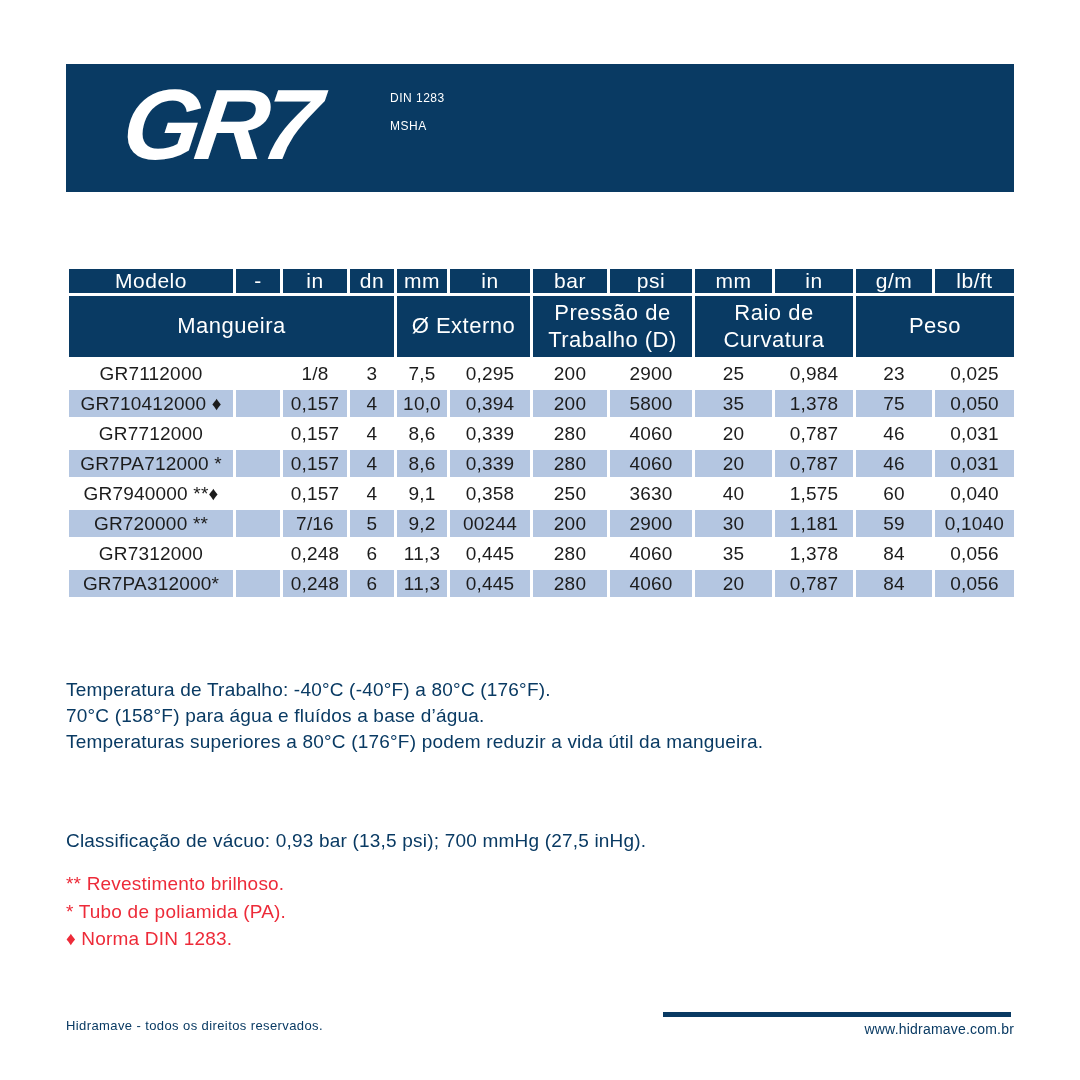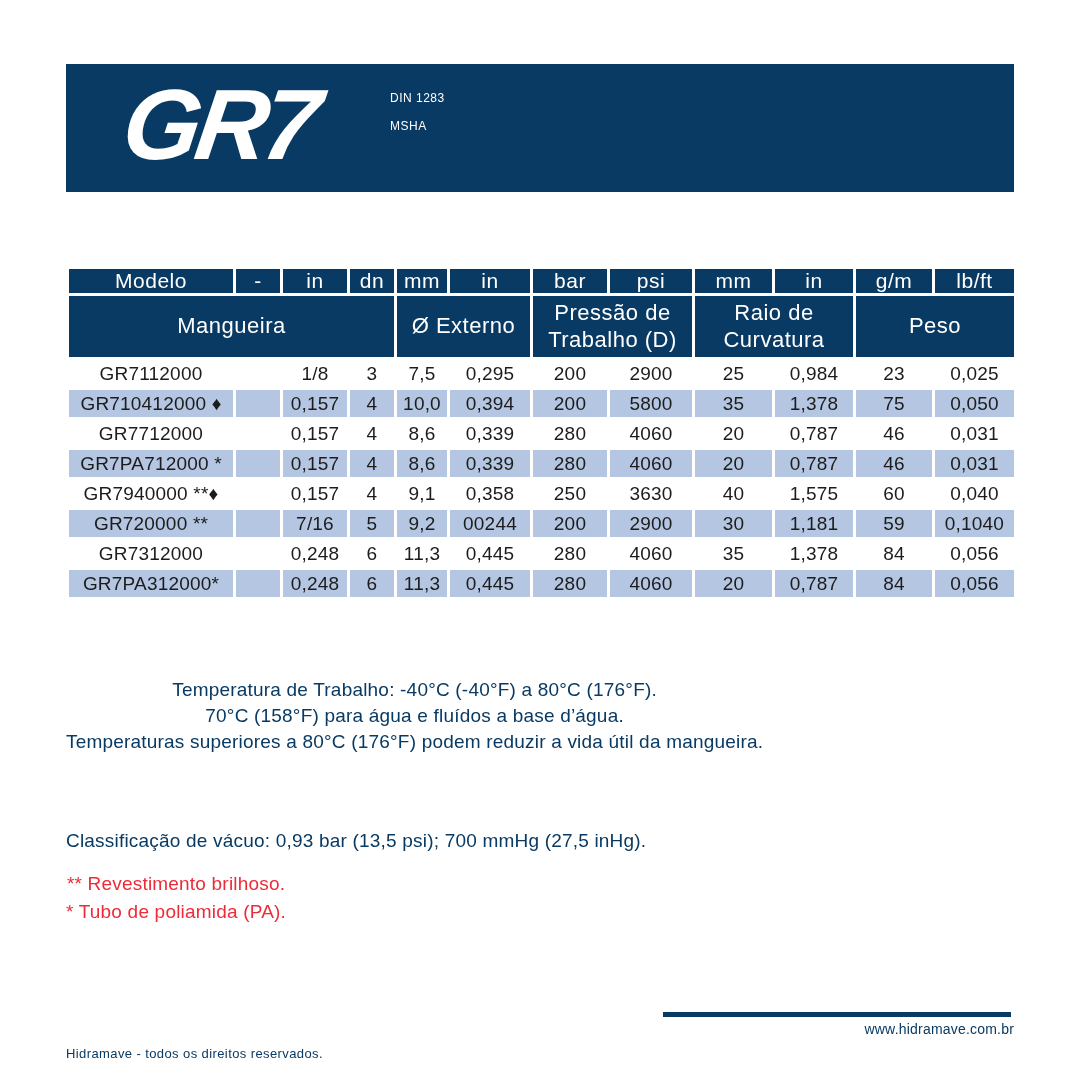--- a/index.html
+++ b/index.html
@@ -75,34 +75,33 @@
     font-size: 19px;
     color: #1c1c1c;
     text-align: center;
     letter-spacing: 0.2px;
     white-space: nowrap;
   }
   .spec-table tbody tr:nth-child(odd) td { background: #ffffff; }
   .spec-table tbody tr:nth-child(even) td { background: #B4C6E1; }
 
   
-  .note-block { position: absolute; left: 66px; color: #093A63; font-size: 19px; letter-spacing: 0.2px; text-align: center; }
+  .note-block { position: absolute; left: 66px; color: #093A63; font-size: 19px; letter-spacing: 0.2px; }
   .temp-block { top: 677px; line-height: 26px; }
   .expansion-note { top: 788px; }
   .vacuum-note { top: 830px; }
   .legend-block { top: 870px; line-height: 27.5px; color: #ED2B39; }
 
   
   .copyright {
     position: absolute;
     left: 66px; top: 1018px;
     color: #093A63;
     font-size: 13px;
     letter-spacing: 0.4px;
-    margin-top: 28px;
   }
   .footer-rule {
     position: absolute;
     left: 663px; top: 1012px;
     width: 348px; height: 5px;
     background: #093A63;
   }
   .website {
     position: absolute;
     right: 66px; top: 1021px;
@@ -284,20 +283,21 @@
     <p>70°C (158°F) para água e fluídos a base d’água.</p>
     <p>Temperaturas superiores a 80°C (176°F) podem reduzir a vida útil da mangueira.</p>
   </section>
 
 
   <p class="note-block vacuum-note">Classificação de vácuo: 0,93 bar (13,5 psi); 700 mmHg (27,5 inHg).</p>
 
   <section class="note-block legend-block">
     <p>** Revestimento brilhoso.</p>
     <p>* Tubo de poliamida (PA).</p>
+    <p>♦ Norma DIN 1283.</p>
   </section>
 
   <footer>
     <div class="copyright">Hidramave - todos os direitos reservados.</div>
     <div class="footer-rule"></div>
     <div class="website">www.hidramave.com.br</div>
   </footer>
 
 </div>
 

